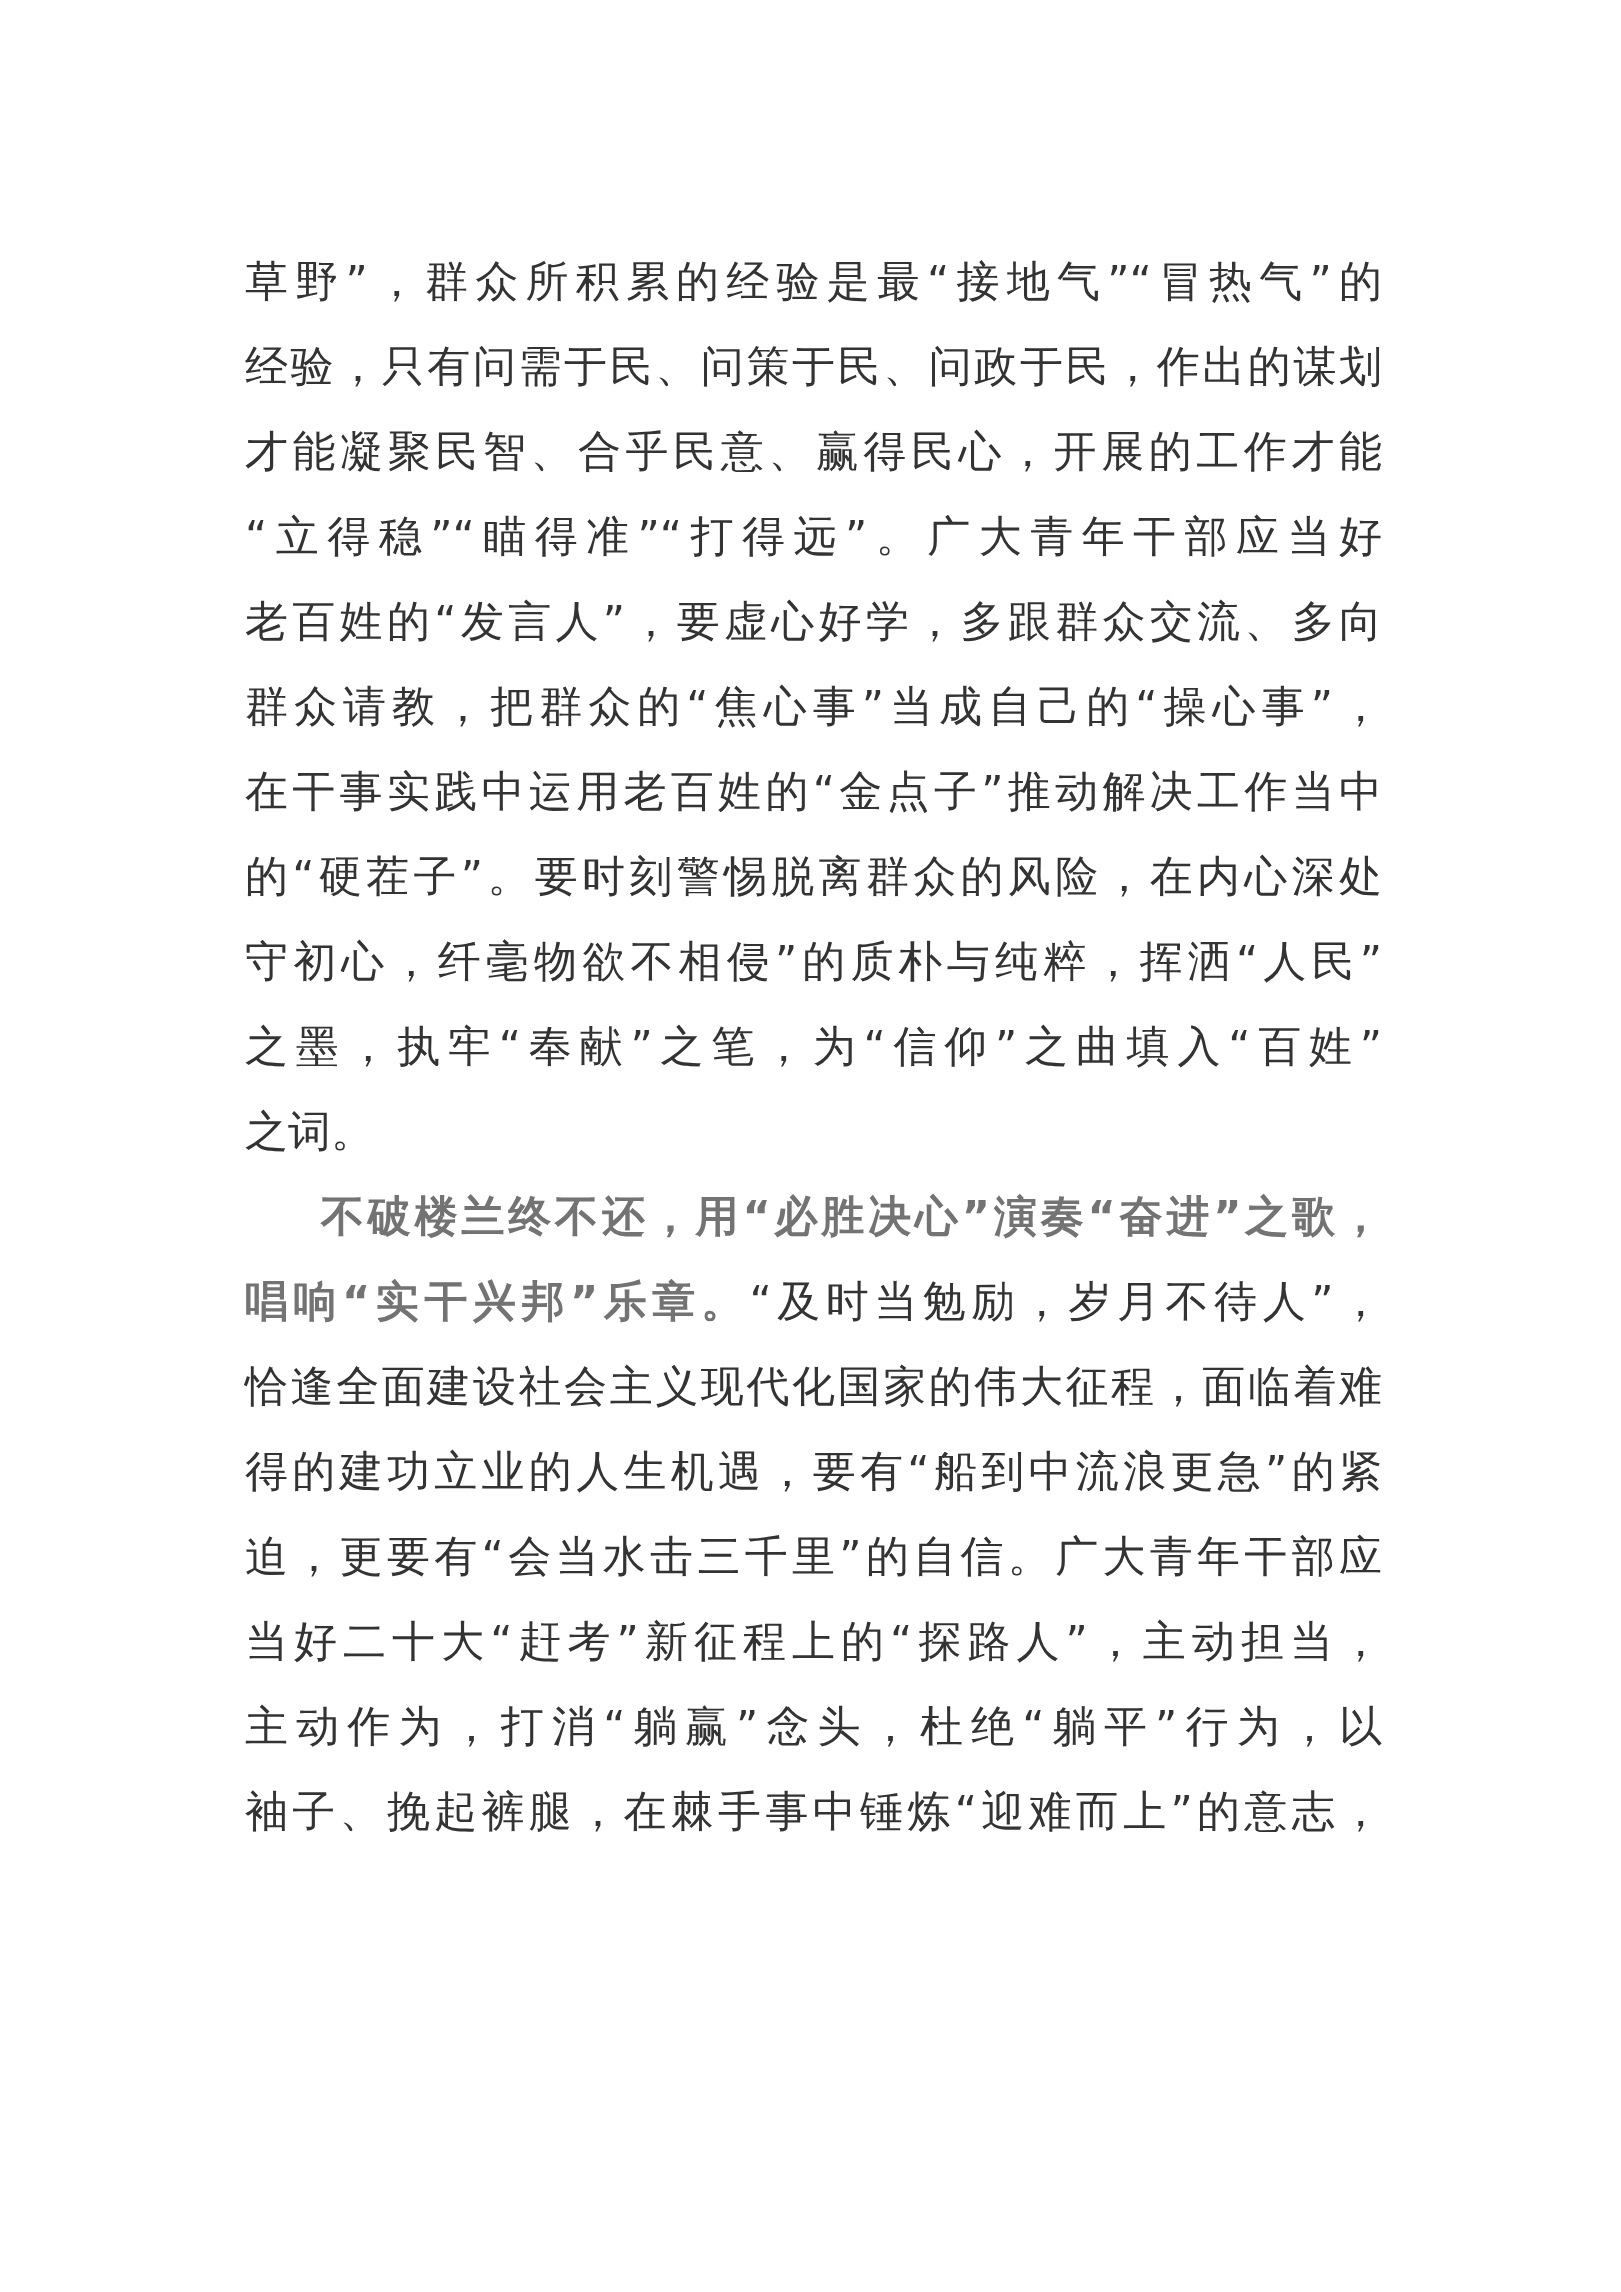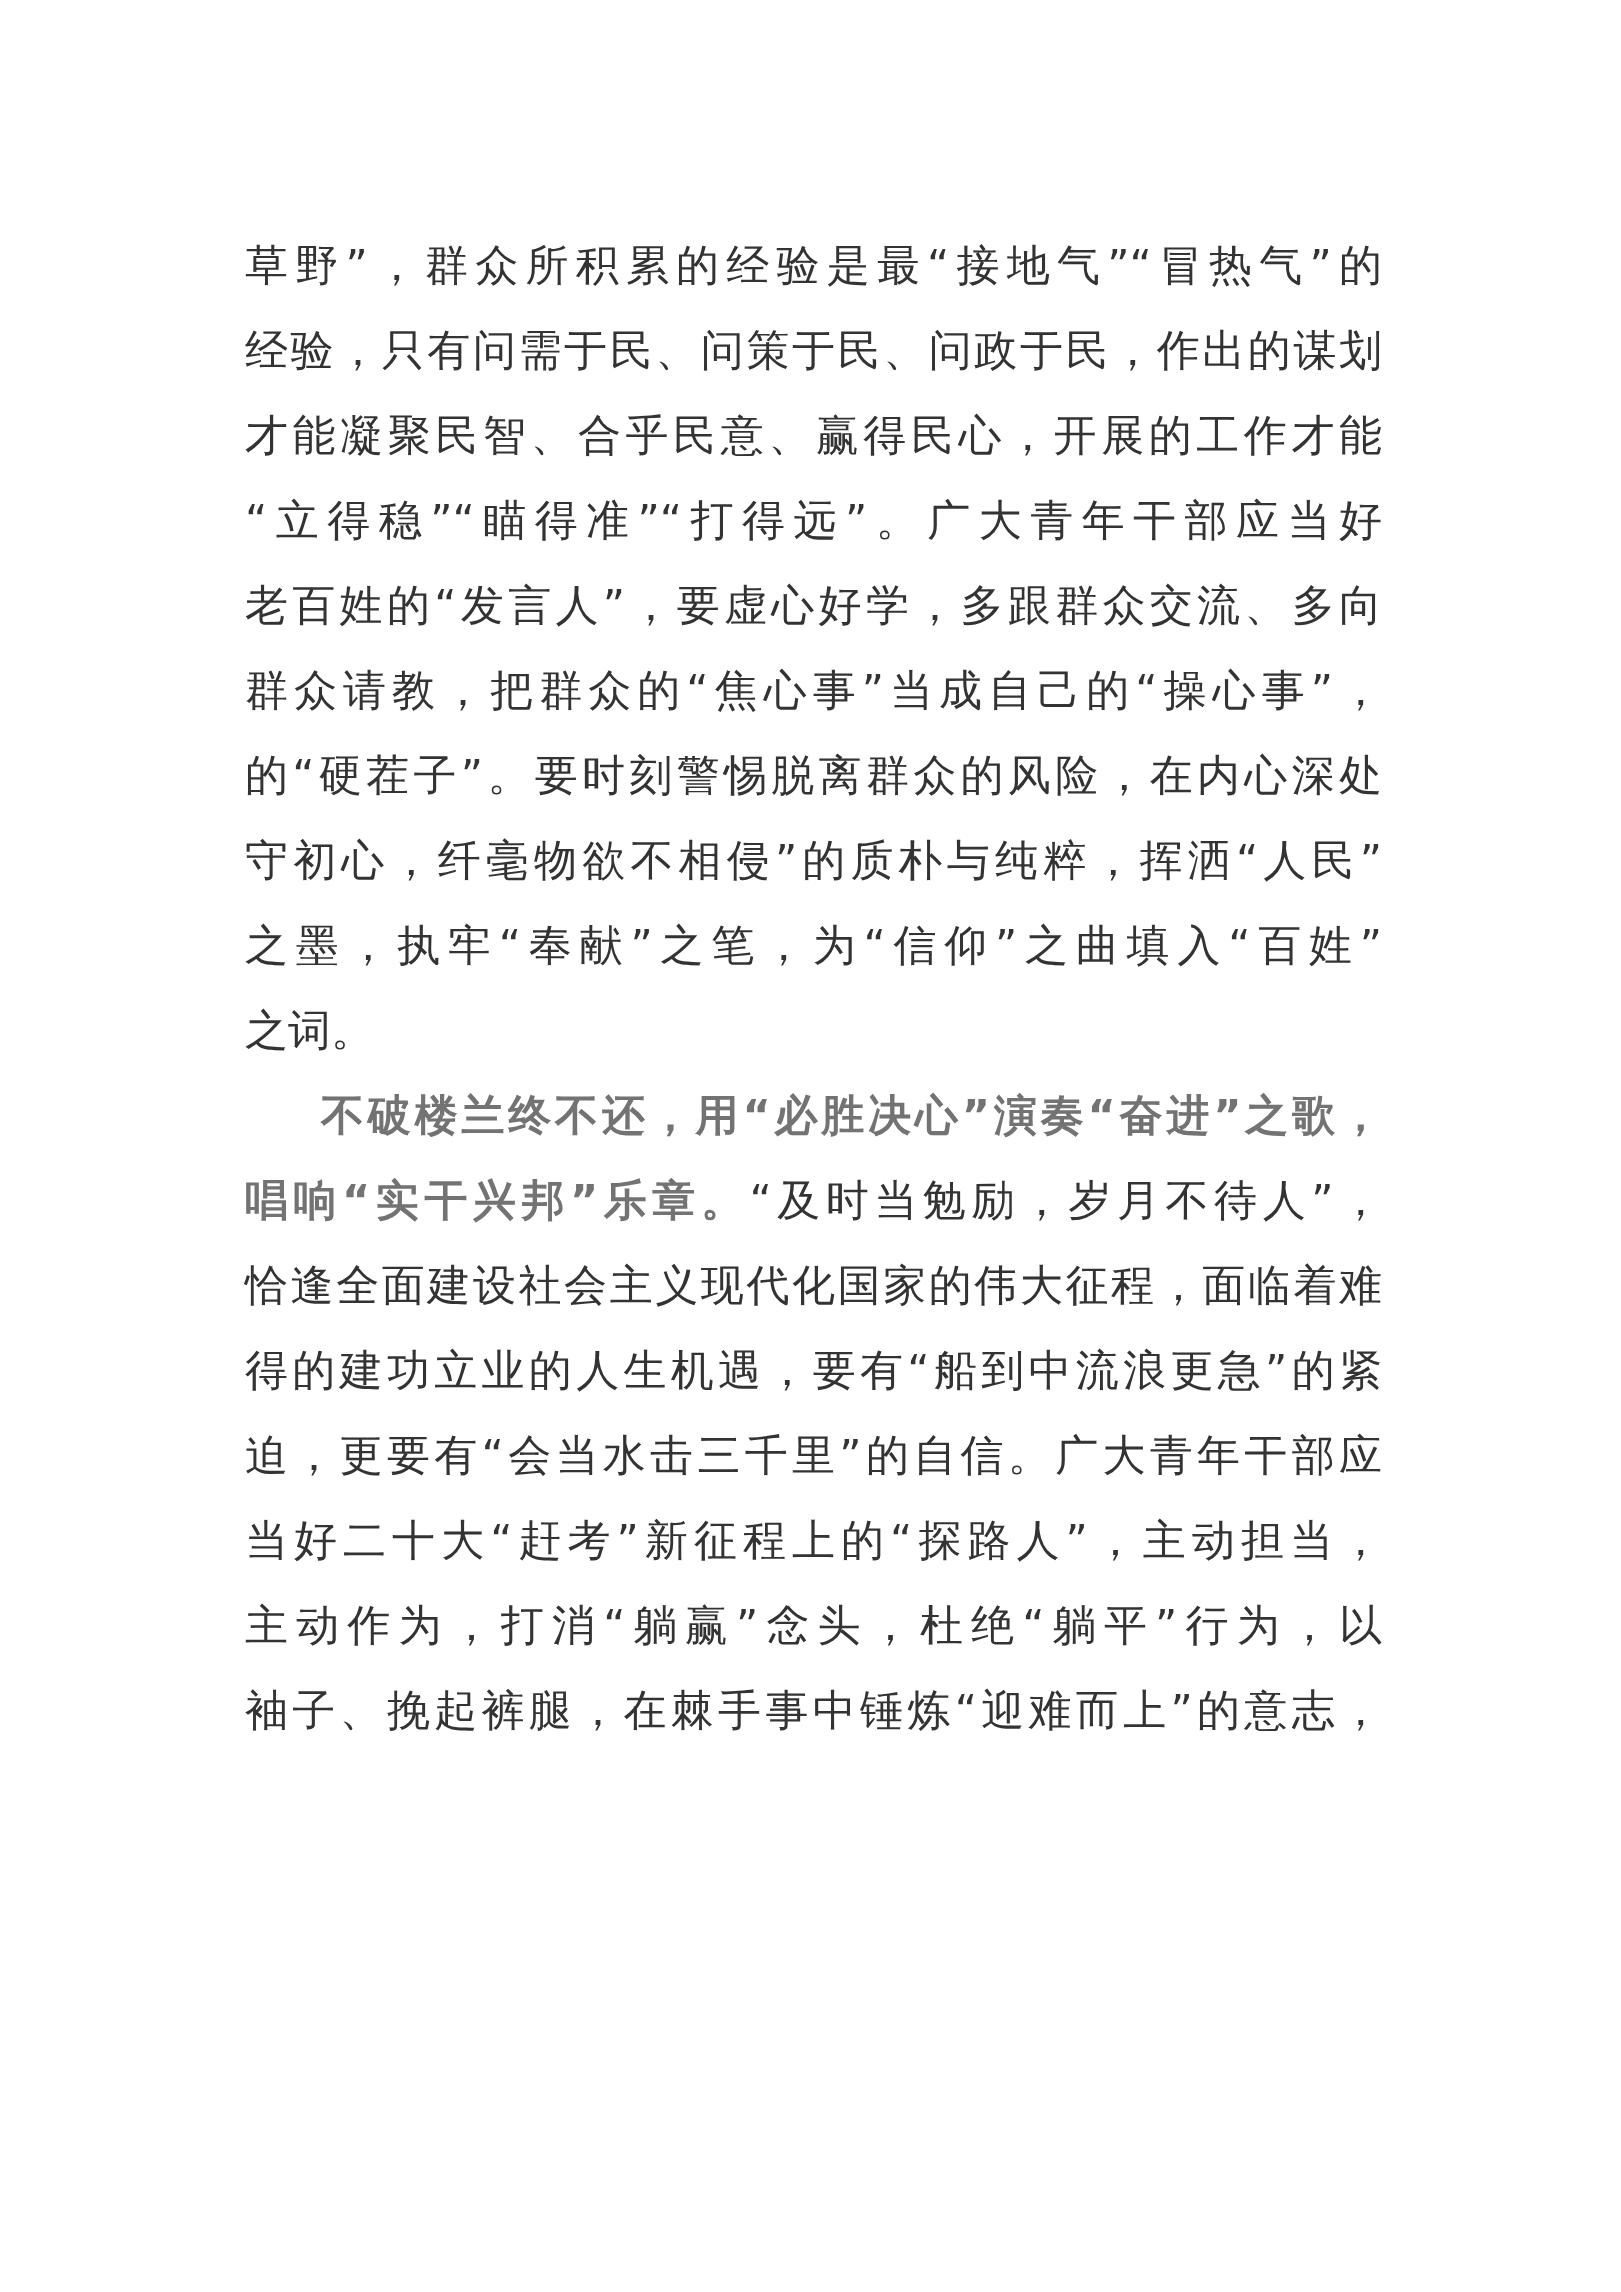--- a/index.html
+++ b/index.html
@@ -11,21 +11,21 @@
     width: 1621px;
     height: 2293px;
     position: relative;
     overflow: hidden;
     font-family: "DejaVu Sans", "Liberation Sans", sans-serif;
     color: #333333;
   }
   .page {
     position: absolute;
     left: 245px;
-    top: 223px;
+    top: 239px;
     width: 1137px;
   }
   .line {
     display: block;
     height: 85px;
     line-height: 85px;
     font-size: 43px;
     white-space: nowrap;
     letter-spacing: 0px;
     text-align: justify;
@@ -51,20 +51,21 @@
 
 <div class="page">
 
   <div class="para">
     <span class="line">草野”，群众所积累的经验是最“接地气”“冒热气”的</span>
     <span class="line">经验，只有问需于民、问策于民、问政于民，作出的谋划</span>
     <span class="line">才能凝聚民智、合乎民意、赢得民心，开展的工作才能</span>
     <span class="line">“立得稳”“瞄得准”“打得远”。广大青年干部应当好</span>
     <span class="line">老百姓的“发言人”，要虚心好学，多跟群众交流、多向</span>
     <span class="line">群众请教，把群众的“焦心事”当成自己的“操心事”，</span>
+    <span class="line">在干事实践中运用老百姓的“金点子”推动解决工作当中</span>
     <span class="line">的“硬茬子”。要时刻警惕脱离群众的风险，在内心深处</span>
     <span class="line">守初心，纤毫物欲不相侵”的质朴与纯粹，挥洒“人民”</span>
     <span class="line">之墨，执牢“奉献”之笔，为“信仰”之曲填入“百姓”</span>
     <span class="line last">之词。</span>
   </div>
 
   <div class="para">
     <span class="line bold indent">不破楼兰终不还，用“必胜决心”演奏“奋进”之歌，</span>
     <span class="line"><span class="bold">唱响“实干兴邦”乐章。</span><span>“及时当勉励，岁月不待人”，</span></span>
     <span class="line">恰逢全面建设社会主义现代化国家的伟大征程，面临着难</span>

